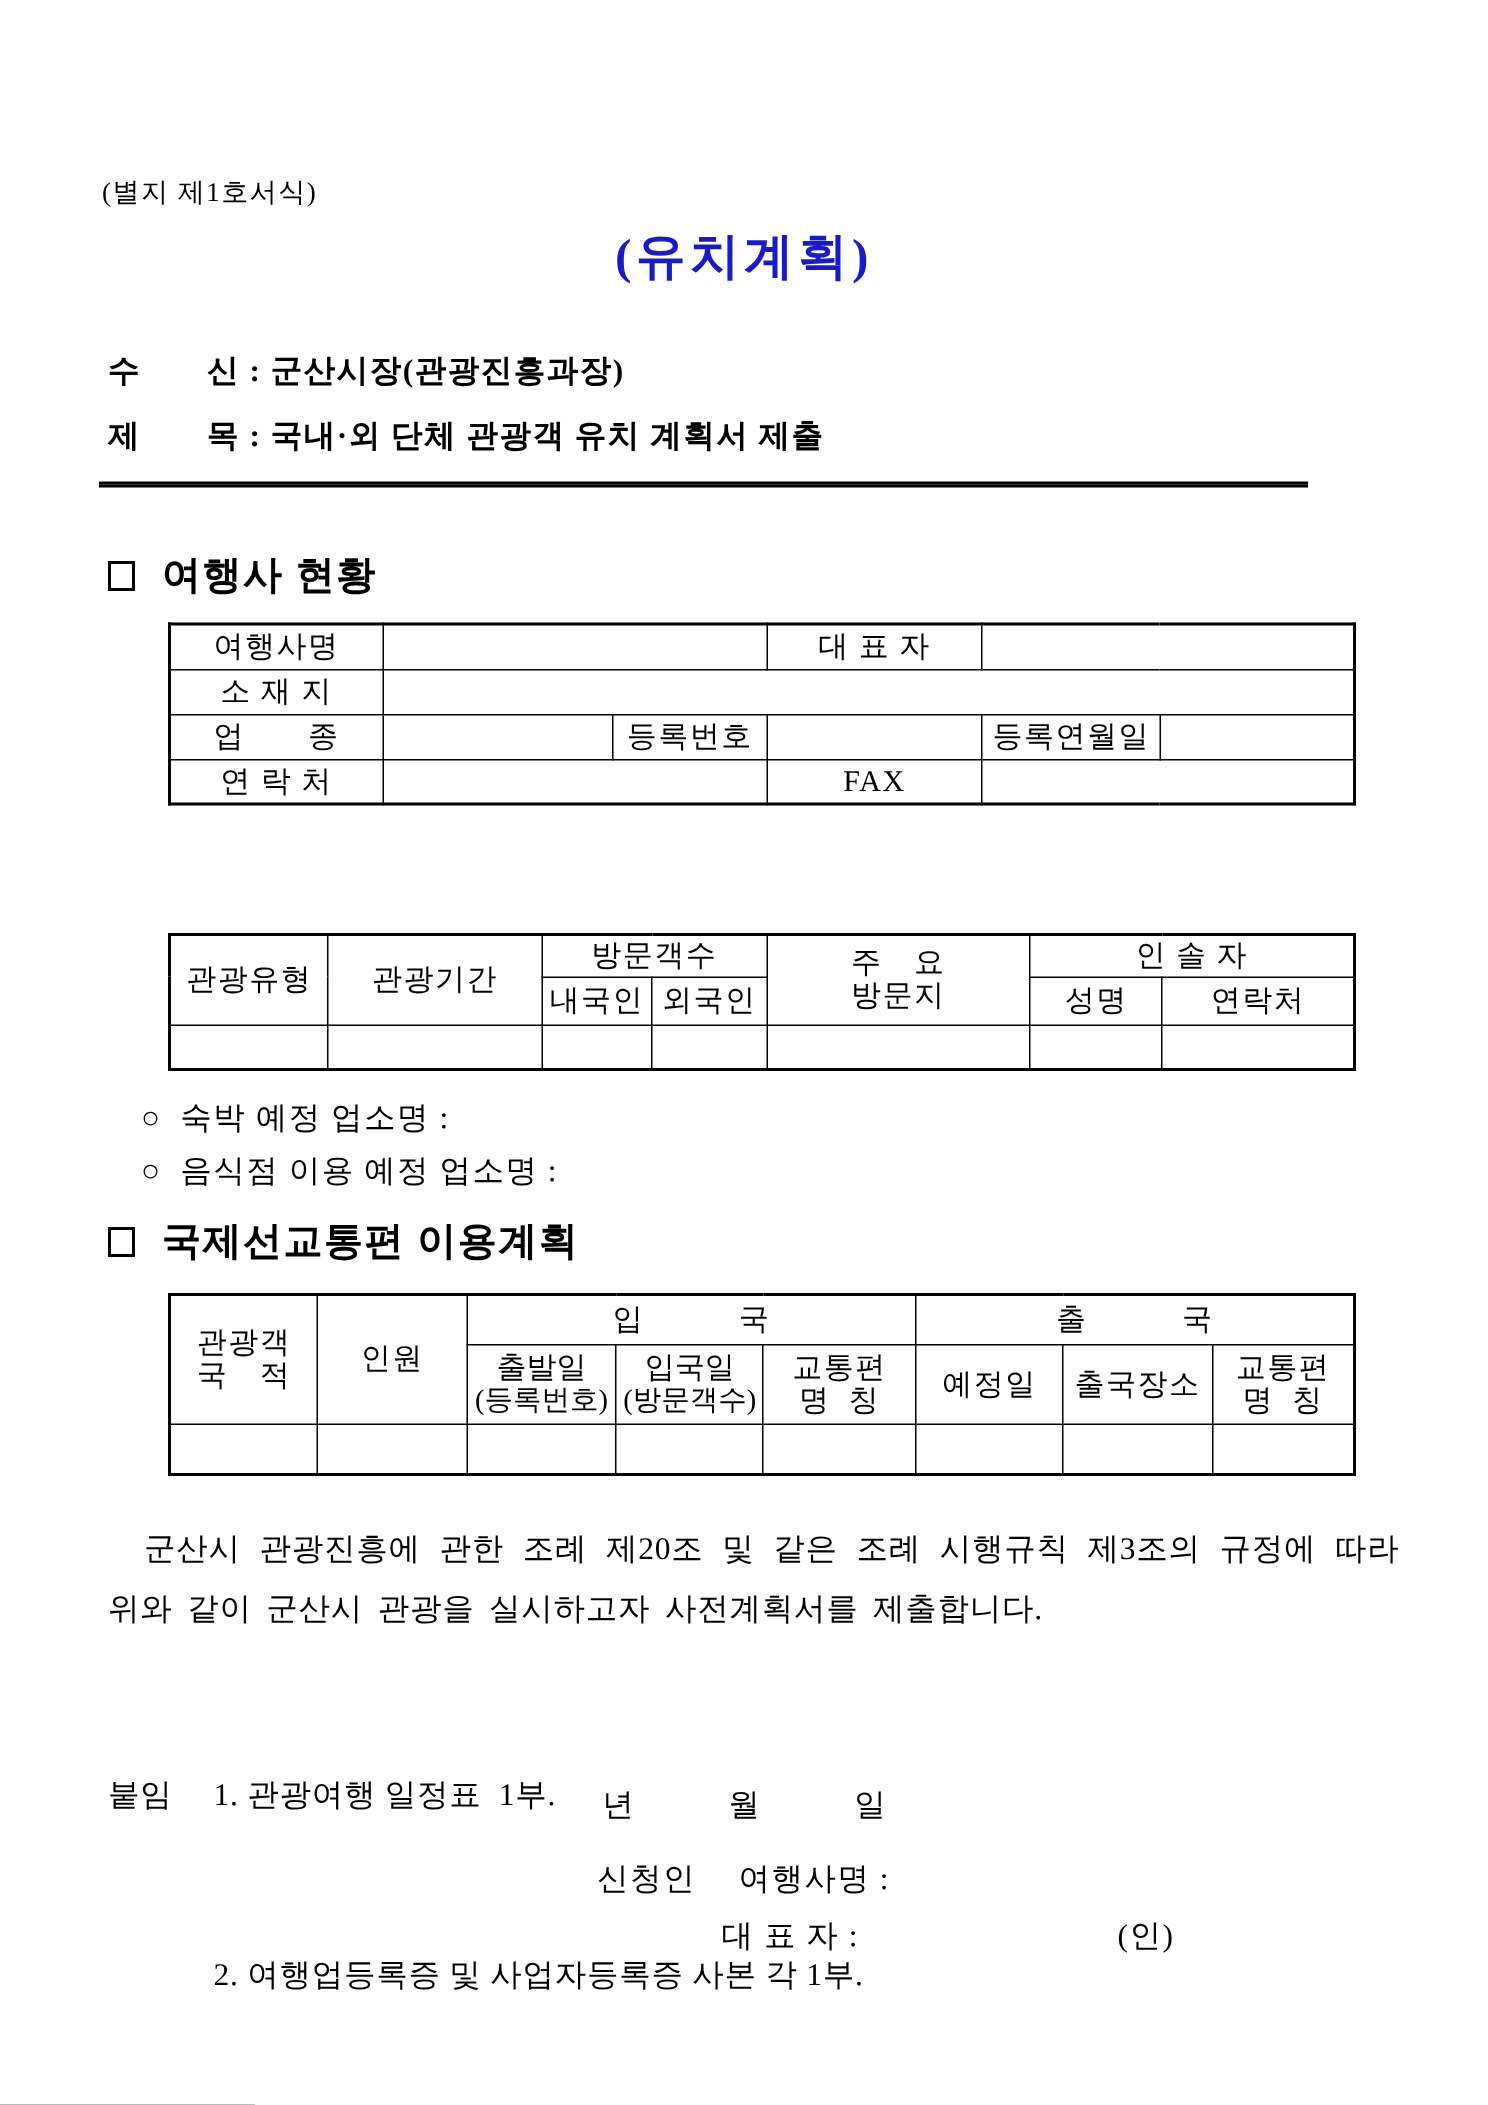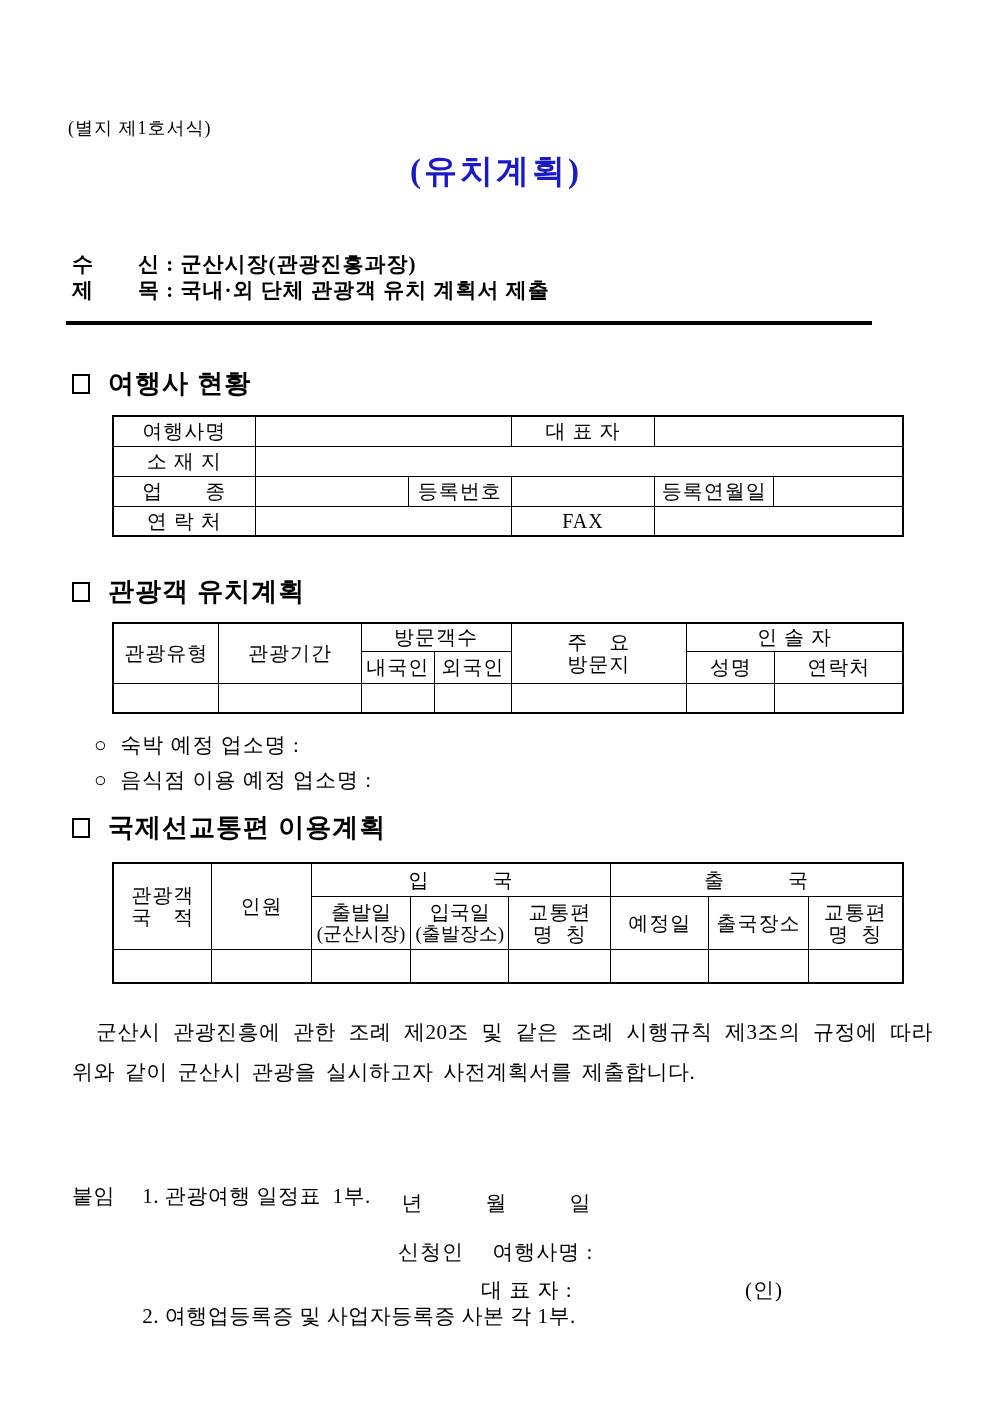--- a/index.html
+++ b/index.html
@@ -22,21 +22,21 @@
   .doc-title {
     position:absolute; left:0; top:149px; width:100%;
     text-align:center;
     font-size:33px; font-weight:bold; color:#1a1ac6;
     letter-spacing:3px;
   }
   .addr-line {
     position:absolute; left:72px;
     font-size:21px; font-weight:bold; letter-spacing:1px;
   }
-  .addr-to { top:250px;text-align:center; }
+  .addr-to { top:233px;text-align:center; }
   .addr-subject { top:276px; }
   .double-rule {
     position:absolute; left:66px; top:321px; width:806px; height:3px;
     border-top:2px solid #000; border-bottom:2px solid #000;
   }
 
   .section-h {
     position:absolute; left:72px;
     display:flex; align-items:center; gap:18px;
     font-family:"Liberation Sans","DejaVu Sans",sans-serif;
@@ -151,24 +151,20 @@
     </tr>
     <tr>
       <td class="pre">연 락 처</td>
       <td colspan="2"></td>
       <td>FAX</td>
       <td colspan="2"></td>
     </tr>
   </tbody>
     </table>
 
-  <div class="section-h sh2">
-    <span class="checkbox"></span>
-    <span>관광객 유치계획</span>
-  </div>
 
   <table class="tbl tbl-plan">
     <colgroup>
       <col style="width:13.4%">
         <col style="width:18%">
         <col style="width:9.3%">
         <col style="width:9.7%">
       <col style="width:22.2%">
         <col style="width:11.2%">
         <col style="width:16.2%">
@@ -227,25 +223,25 @@
         <div>관광객</div>
         <div class="pre">국　적</div>
       </td>
       <td rowspan="2">인원</td>
       <td colspan="3" class="pre">입　　　국</td>
       <td colspan="3" class="pre">출　　　국</td>
     </tr>
     <tr style="height:53px">
       <td style="letter-spacing:0; padding:0;">
         <div>출발일</div>
-        <div style="font-size:19px;">(군산시장)</div>
+        <div style="font-size:19px;">(등록번호)</div>
       </td>
       <td style="letter-spacing:0; padding:0;">
         <div>입국일</div>
-        <div style="font-size:19px;">(출발장소)</div>
+        <div style="font-size:19px;">(방문객수)</div>
       </td>
       <td>
         <div>교통편</div>
         <div class="pre">명  칭</div>
       </td>
       <td>예정일</td>
       <td>출국장소</td>
       <td>
         <div>교통편</div>
         <div class="pre">명  칭</div>

